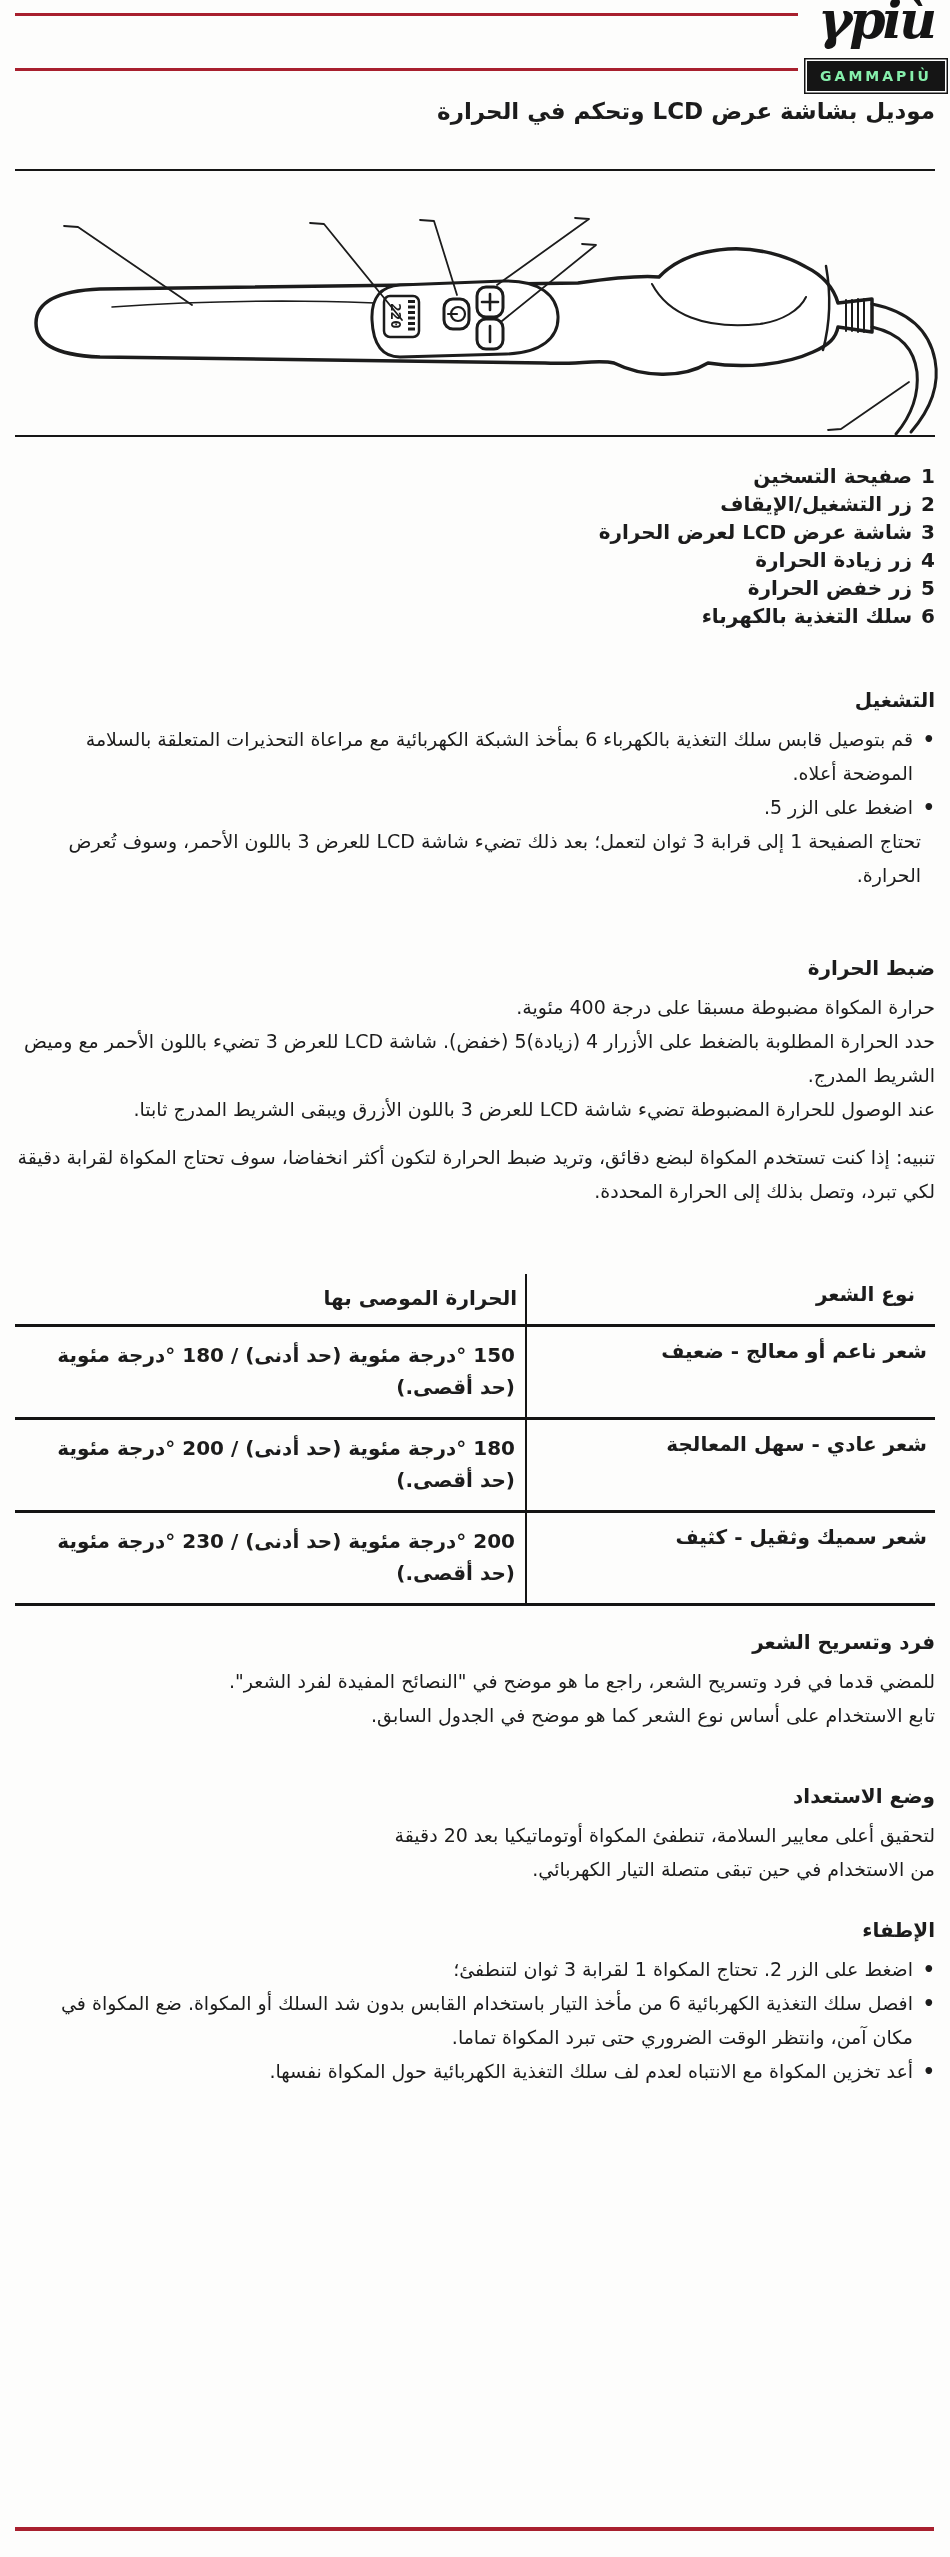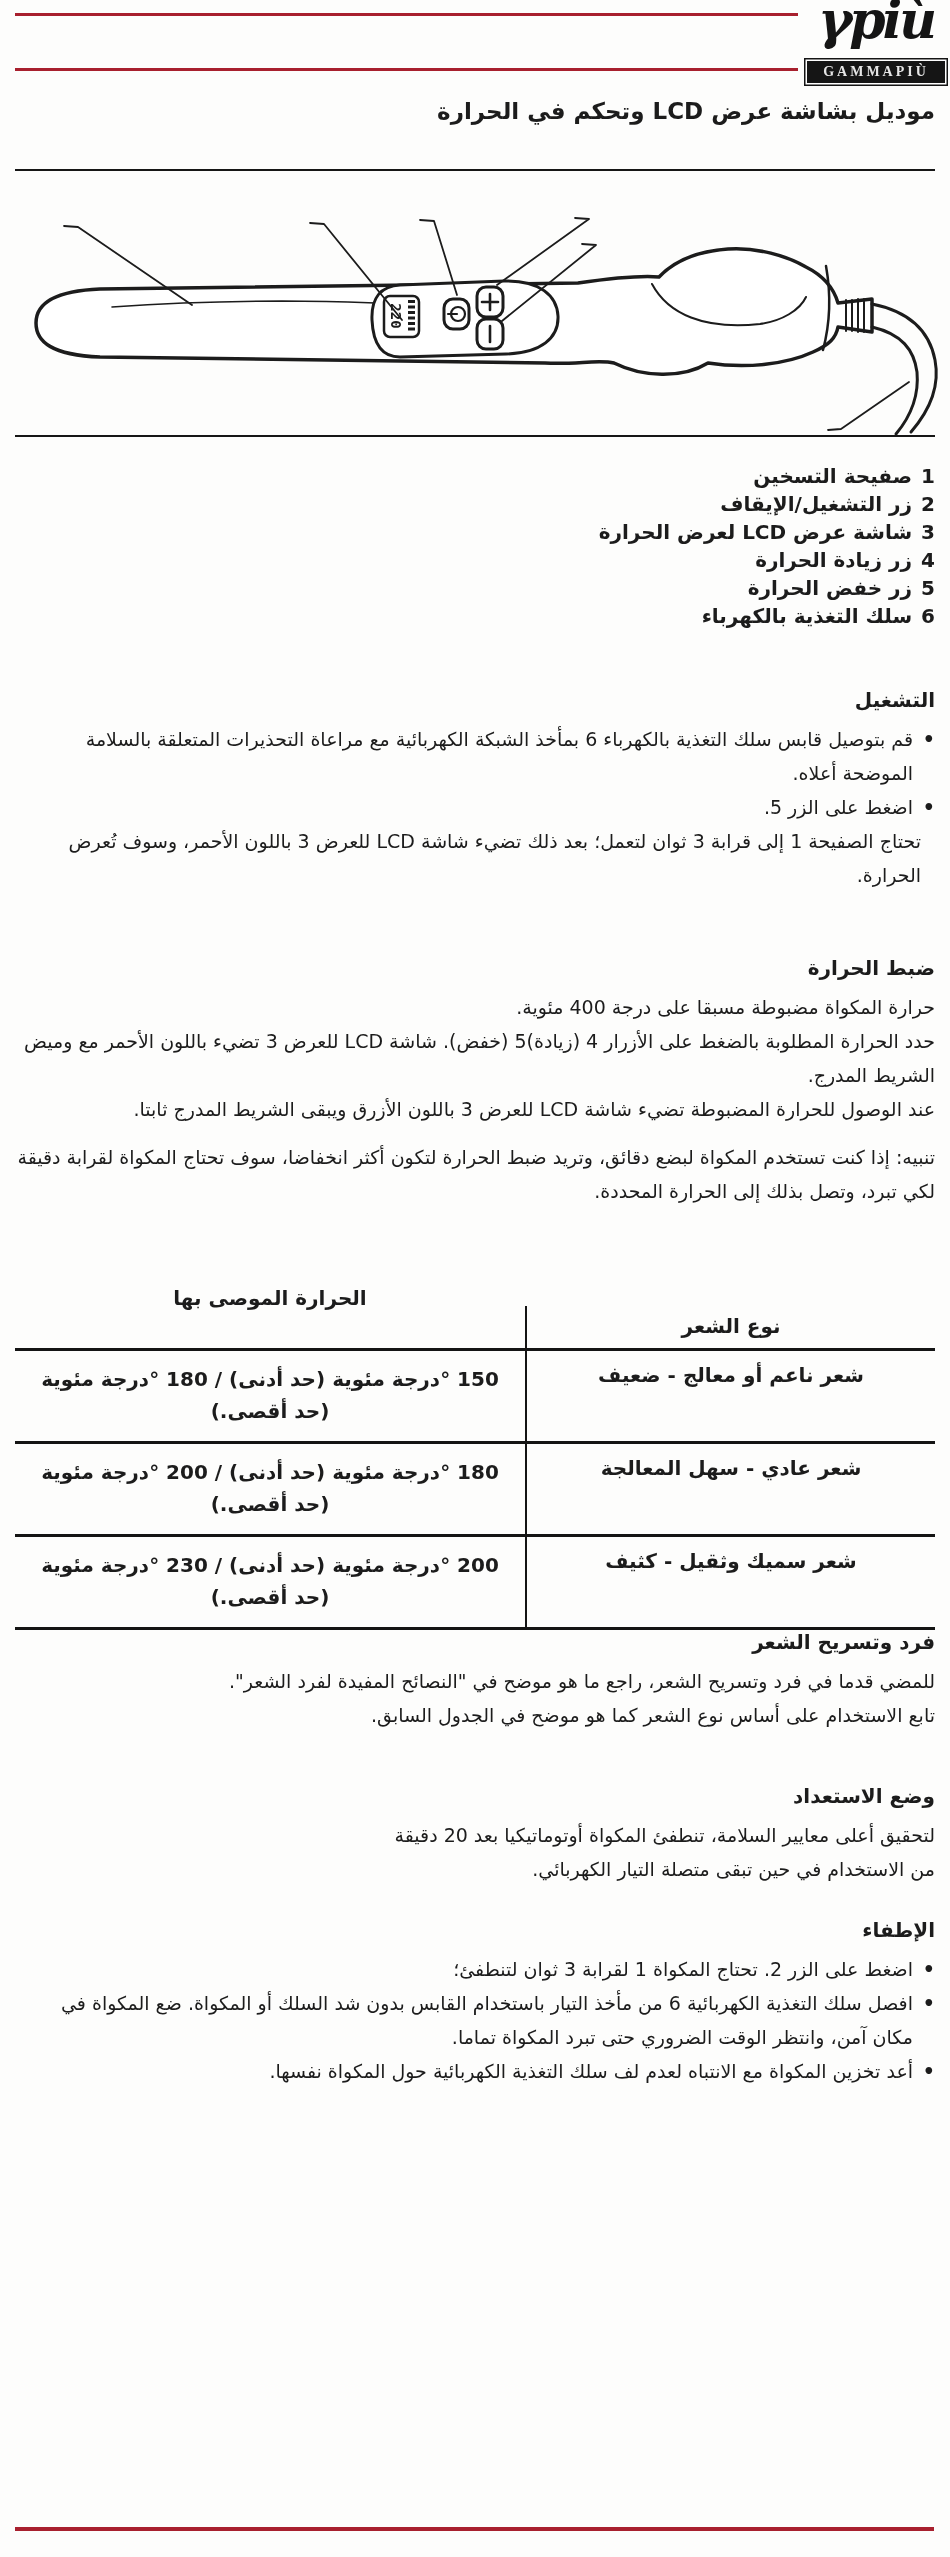--- a/index.html
+++ b/index.html
@@ -13,25 +13,24 @@
   .redline-2 { top:68px; }
   .redline-bottom { top:2527px; width:919px; height:4px; }
 
   .brand { position:absolute; top:8px; left:802px; width:146px; height:92px; }
   .brand-script {
     position:absolute; top:-14px; left:2px; width:144px; text-align:center;
     font-family:"DejaVu Serif", serif; font-style:italic; font-weight:bold;
     font-size:52px; letter-spacing:-3px; color:#151515; line-height:1;
   }
   .brand-box {
-    position:absolute; top:50px; left:2px; right:0; height:28px;
-    background:#151515; color:#e5e5e5; display:flex; align-items:center; justify-content:center;
+    position:absolute; top:50px; left:2px; right:0; height:36px;
+    background:#151515; color:#86efac; display:flex; align-items:center; justify-content:center;
     font-weight:bold; font-size:14px; letter-spacing:3px;
     box-shadow: inset 0 0 0 1.5px #151515, inset 0 0 0 3px #ffffff;
-    font-family: Liberation Serif, serif;
   }
 
   .title {
     position:absolute; top:98px; left:15px; right:15px;
     direction:rtl; text-align:right; font-size:23px; font-weight:bold;
   }
 
   .sep { position:absolute; left:15px; width:920px; height:2px; background:#161616; }
   .sep-1 { top:169px; }
   .sep-2 { top:435px; }
@@ -56,24 +55,24 @@
   .bullet { display:flex; direction:rtl; }
   .dot { width:22px; flex:0 0 22px; font-size:19px; font-weight:bold; line-height:34px; }
   .btxt { flex:1; }
   .indent { padding-right:14px; }
   .note-gap { margin-top:14px; }
 
   .temp-table { position:absolute; top:1274px; left:15px; width:920px; direction:rtl; }
   .trow { display:grid; grid-template-columns:410px 510px; }
   .thead { border-bottom:3px solid #141414; }
   .tbody-row { border-bottom:3px solid #141414; }
-  .cell { text-align:center; font-size:20px; font-weight:bold; }
+  .cell { font-size:20px; font-weight:bold; }
   .cell-hair { border-left:2px solid #141414; padding:12px 8px 14px; }
   .thead .cell { padding:8px 8px 10px; }
-  .thead .cell-hair { padding:8px 8px 10px;margin-top:32px; }
+  .thead .cell-hair { padding:8px 20px 10px; }
   .cell-temp { padding:12px 10px 14px; line-height:32px; }
 </style>
 </head>
 <body>
 
 <div class="page">
 
   <div class="redline redline-1"></div>
   <div class="redline redline-2"></div>
 

